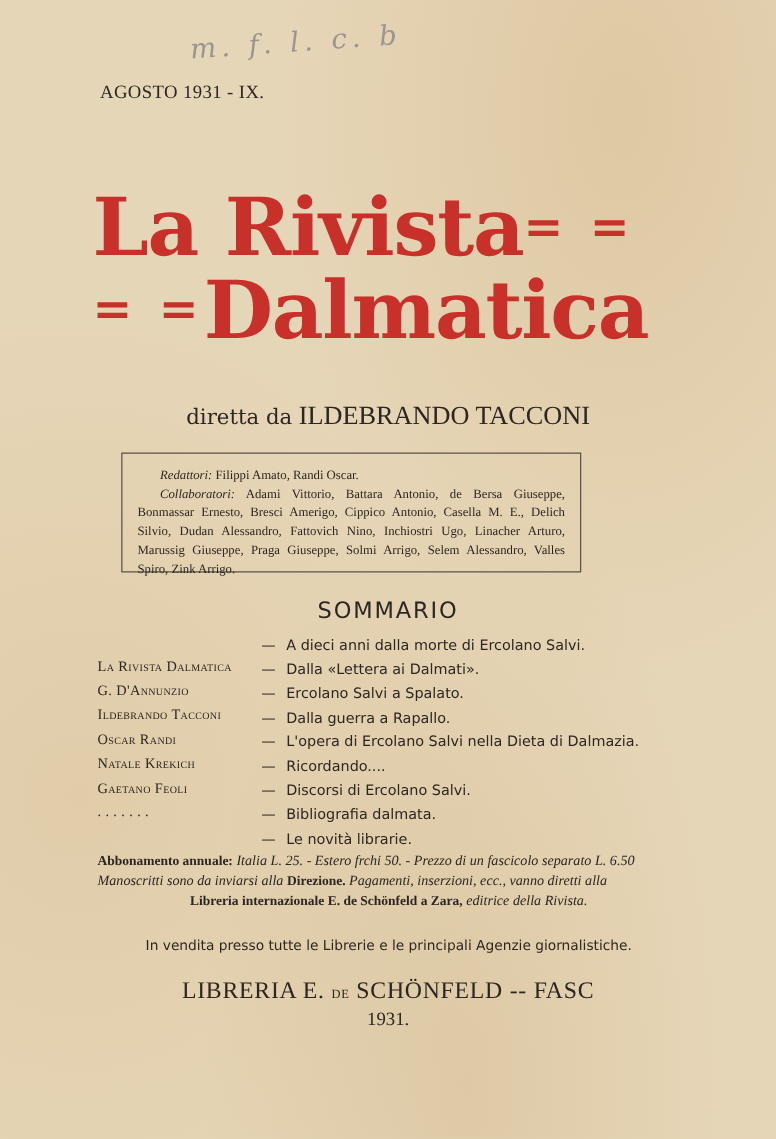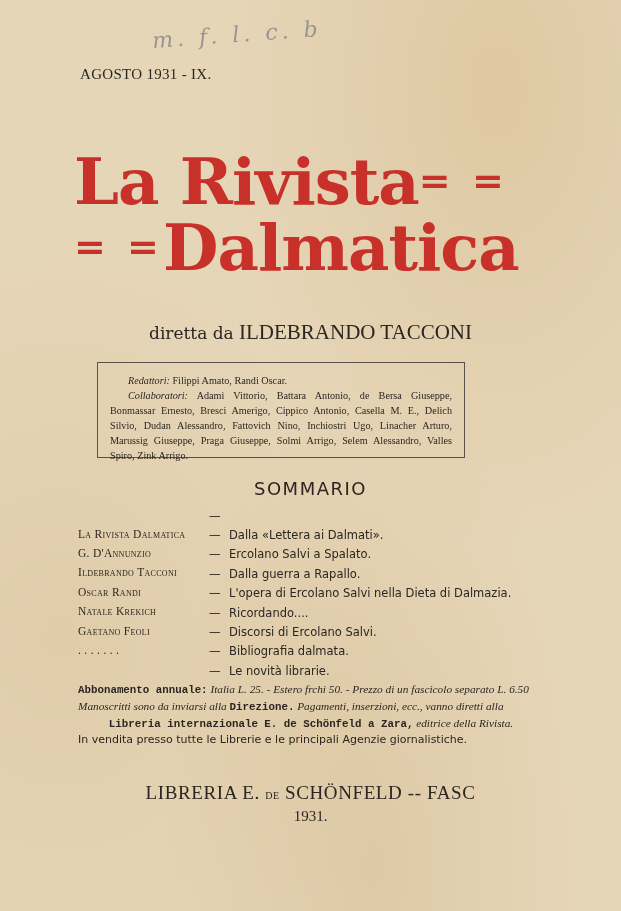--- a/index.html
+++ b/index.html
@@ -58,23 +58,23 @@
   .toc-row { display: flex; height: 19.4px; align-items: center; font-size: 11.5px; }
   .toc-author { width: 131px; font-variant: small-caps; font-size: 11.5px; letter-spacing: 0.3px; font-family: "Liberation Serif", serif; margin-top: 36px; }
   .toc-sep { width: 20px; }
   .toc-title { white-space: nowrap; }
   .subscr {
     position: absolute; left: 78px; top: 681px; width: 466px;
     font-size: 11.3px; line-height: 16px;
   }
   .subscr .ln { white-space: nowrap; }
   .subscr .c { text-align: center; }
-  .b { font-weight: bold; font-family: Liberation Mono, monospace; font-size: 10.8px; }
+  .b { font-weight: bold; font-family: Liberation Serif, serif; font-size: 10.8px; }
   .i { font-style: italic; }
-  .sale { margin-top: 0; text-align: left; font-family: "DejaVu Sans", sans-serif; font-size: 11px; }
+  .sale { margin-top: 20px; text-align: center; font-family: "DejaVu Sans", sans-serif; font-size: 11px; }
   .publisher {
     position: absolute; top: 782px; left: 0; right: 0; text-align: center;
     font-size: 19px; letter-spacing: 0.6px;
   }
   .publisher .sc { font-size: 10px; }
   .year { position: absolute; top: 808px; left: 0; right: 0; text-align: center; font-size: 15px; }
 </style>
 </head>
 <body>
 
@@ -109,20 +109,21 @@
       <span>Adami Vittorio, Battara Antonio, de Bersa Giuseppe, Bonmassar Ernesto, Bresci Amerigo, Cippico Antonio, Casella M. E., Delich Silvio, Dudan Alessandro, Fattovich Nino, Inchiostri Ugo, Linacher Arturo, Marussig Giuseppe, Praga Giuseppe, Solmi Arrigo, Selem Alessandro, Valles Spiro, Zink Arrigo.</span>
     </p>
   </div>
 
   <div class="sommario-title">SOMMARIO</div>
 
   <div class="toc">
     <div class="toc-row">
       <span class="toc-author">La Rivista Dalmatica</span>
       <span class="toc-sep">—</span>
+      <span class="toc-title">A dieci anni dalla morte di Ercolano Salvi.</span>
     </div>
     <div class="toc-row">
       <span class="toc-author">G. D'Annunzio</span>
       <span class="toc-sep">—</span>
       <span class="toc-title">Dalla «Lettera ai Dalmati».</span>
     </div>
     <div class="toc-row">
       <span class="toc-author">Ildebrando Tacconi</span>
       <span class="toc-sep">—</span>
       <span class="toc-title">Ercolano Salvi a Spalato.</span>

